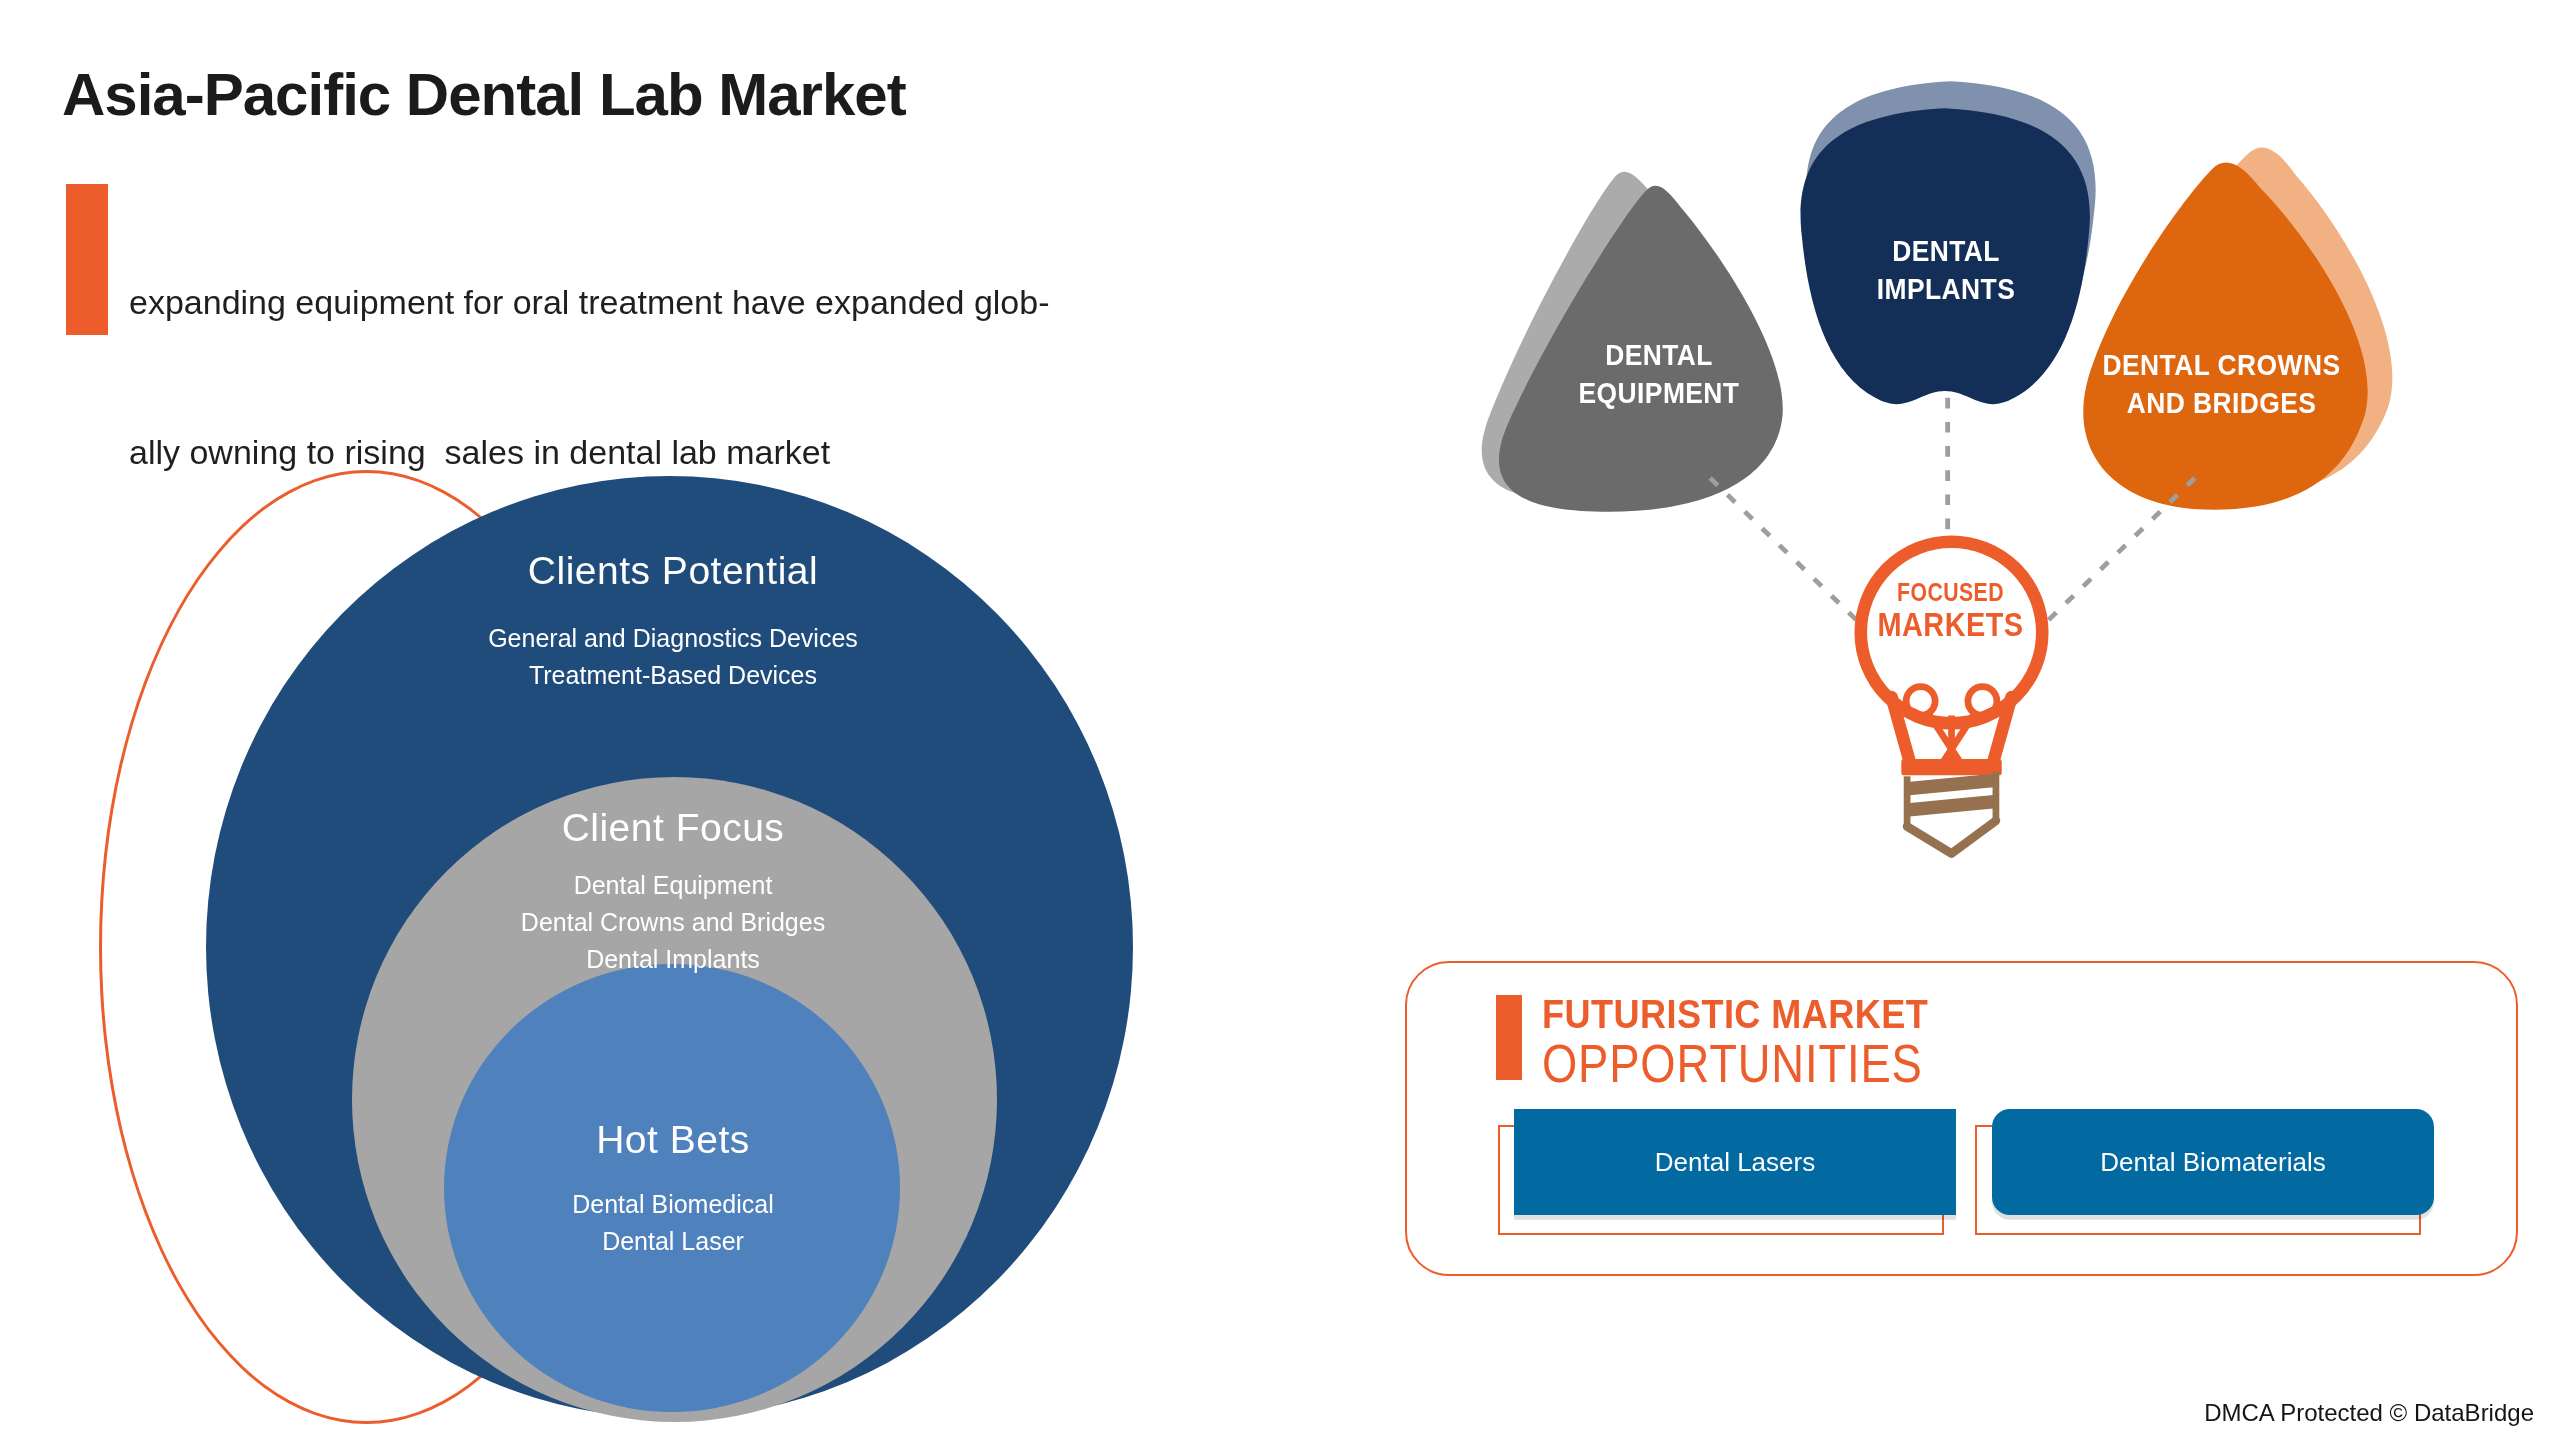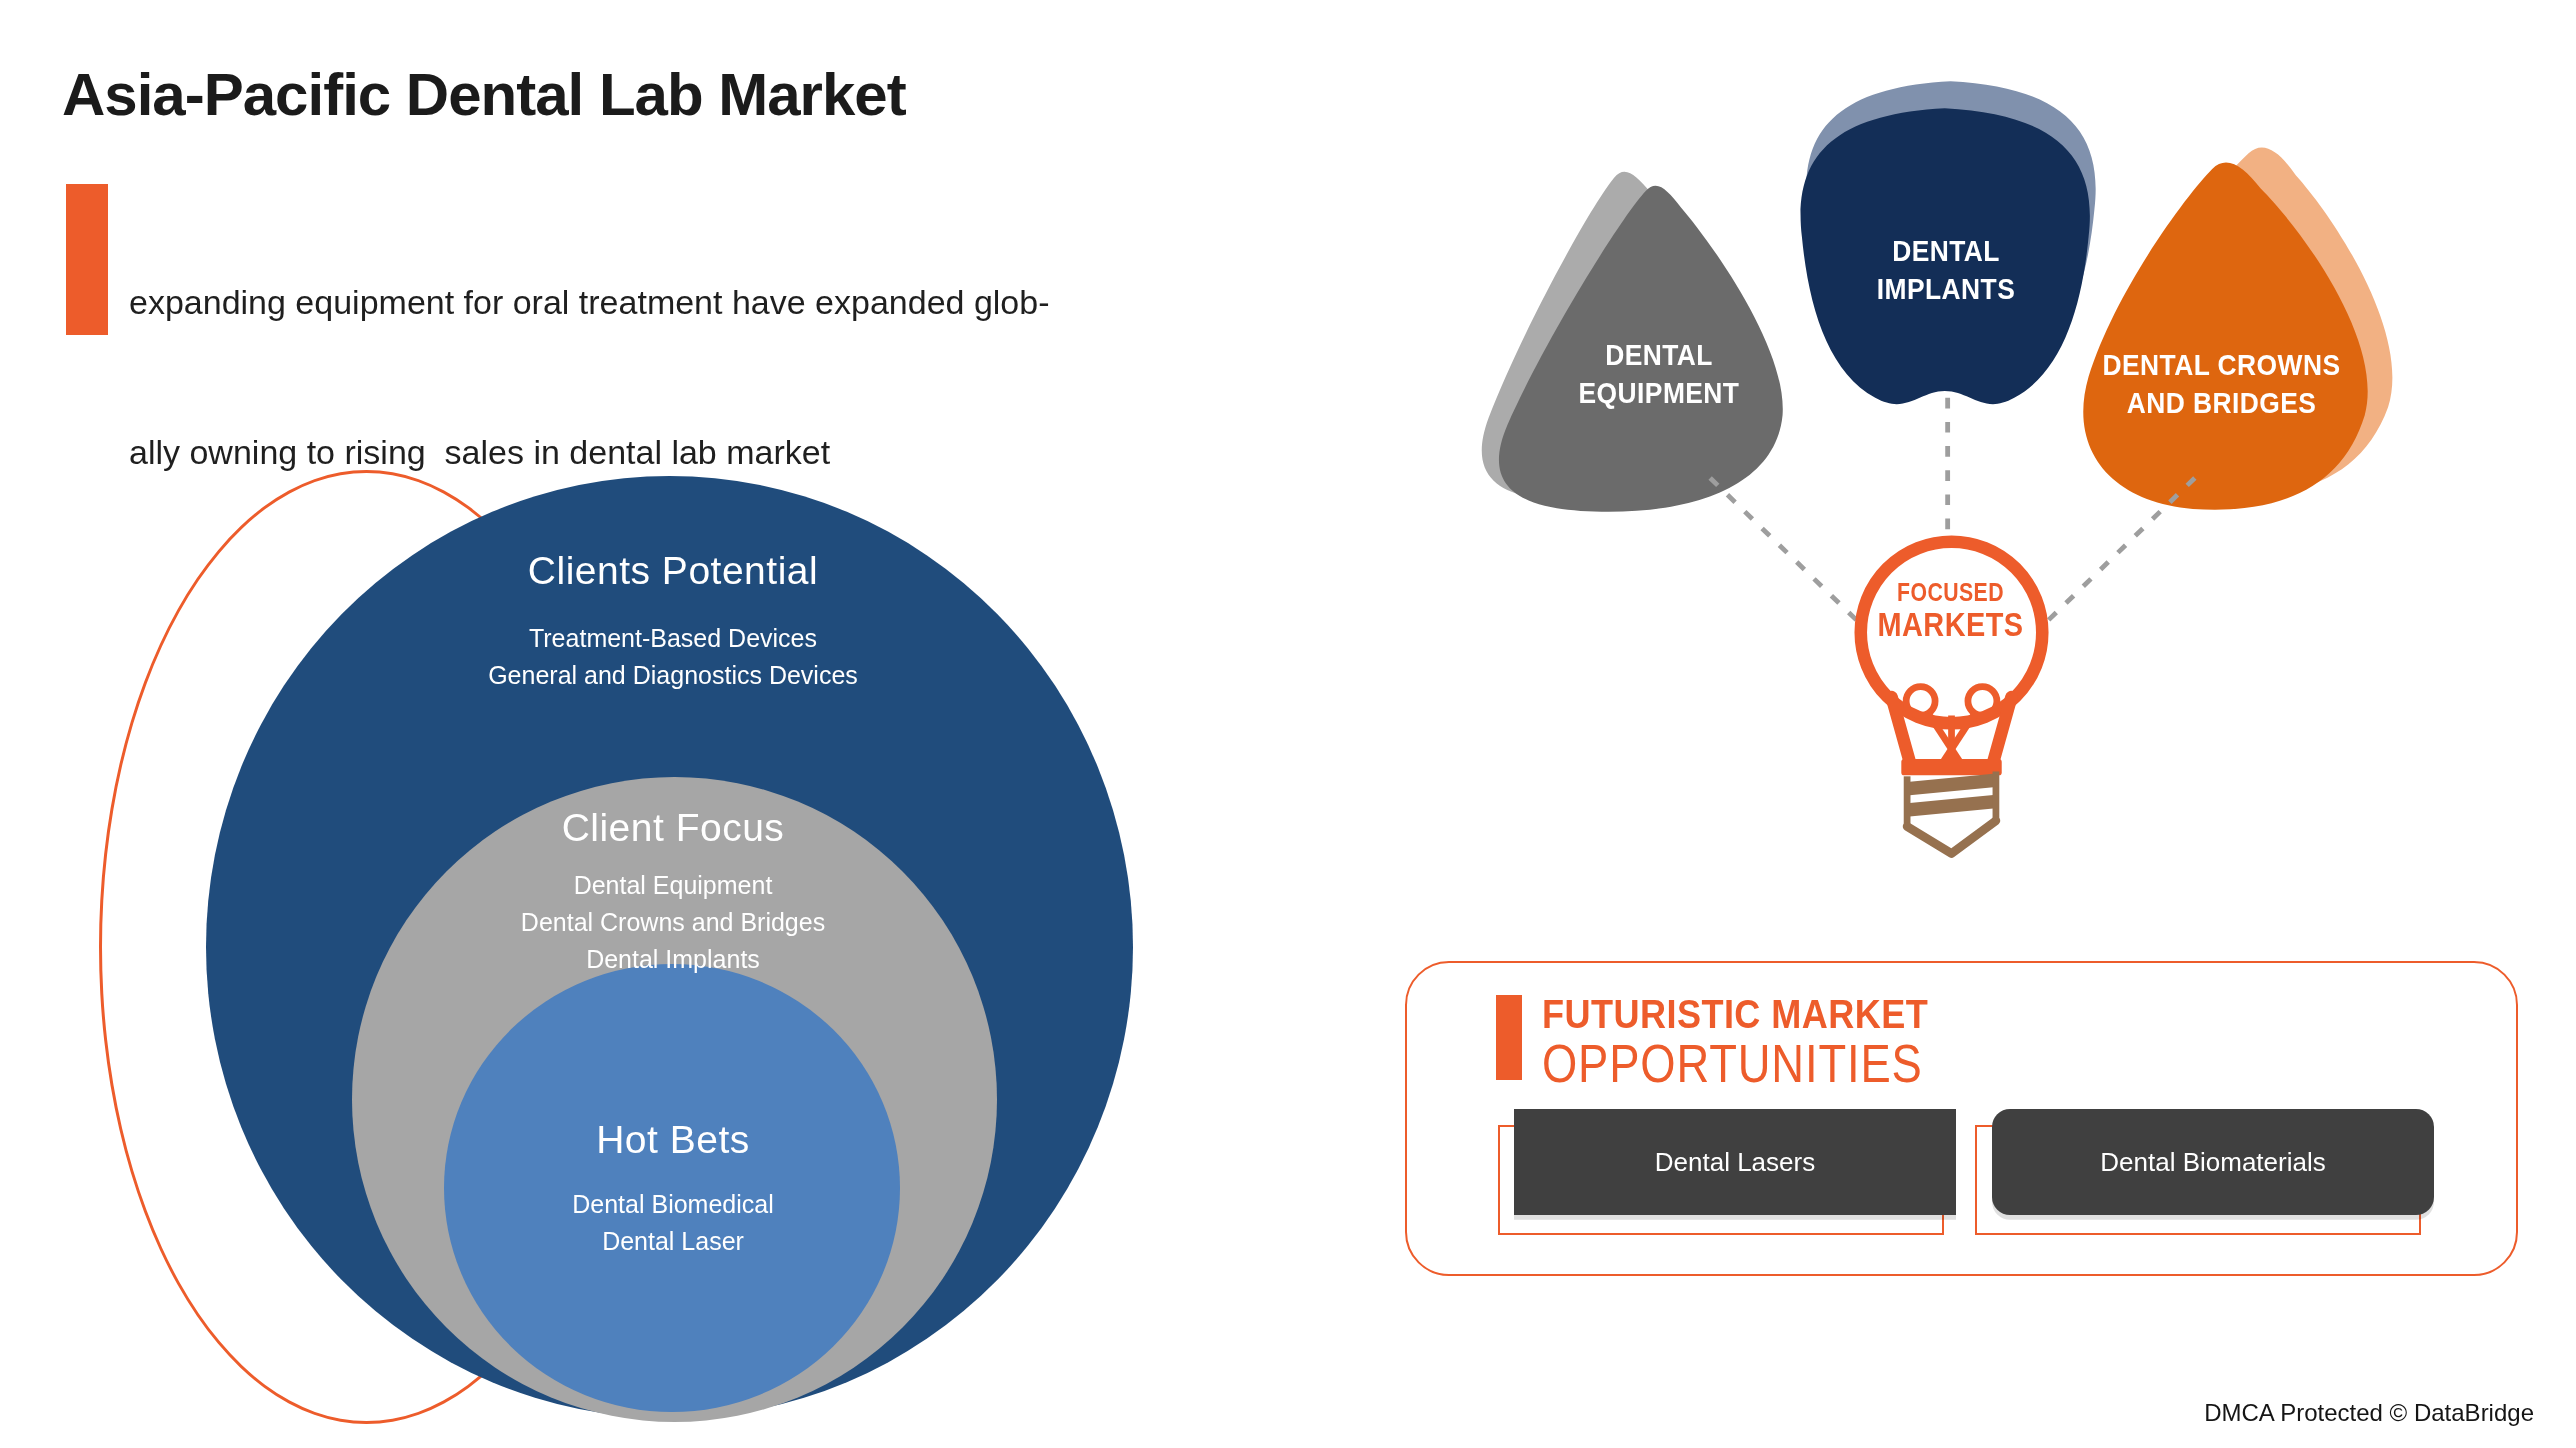--- a/index.html
+++ b/index.html
@@ -46,21 +46,21 @@
   .opps-box{position:absolute;left:1405px;top:961px;width:1109px;height:311px;
             border:2.9px solid #ED5C2B;border-radius:44px;background:#ffffff;}
   .opps-bar{position:absolute;left:1496px;top:995px;width:26px;height:85px;background:#ED5C2B;}
   .opps-h1{position:absolute;left:1542px;top:991px;font-size:41px;font-weight:700;color:#ED5C2B;
            transform:scaleX(0.88);transform-origin:left center;letter-spacing:0.5px;}
   .opps-h2{position:absolute;left:1542px;top:1032px;font-size:54px;font-weight:400;color:#ED5C2B;
            transform:scaleX(0.84);transform-origin:left center;letter-spacing:1px;}
   .opp-outline{position:absolute;width:442px;height:106px;border:2.9px solid #ED5C2B;background:#fff;}
   .opp-outline.o1{left:1498px;top:1125px;}
   .opp-outline.o2{left:1975px;top:1125px;}
-  .opp-btn{position:absolute;width:442px;height:106px;background:#404040;color:#ffffff;
+  .opp-btn{position:absolute;width:442px;height:106px;background:#0369a1;color:#ffffff;
            font-size:26px;display:flex;align-items:center;justify-content:center;
            box-shadow:0 4.8px 0 rgba(0,0,0,0.12);}
   .opp-btn.b1{left:1514px;top:1109px;}
   .opp-btn.b2{left:1992px;top:1109px;border-radius:18px;}
 
   
   .dmca{position:absolute;right:42px;top:1399px;font-size:24px;color:#151515;}
 </style>
 </head>
 <body>
@@ -75,22 +75,22 @@
   </div>
 
   <div>
     <div class="oval-outline"></div>
     <div class="circle outer"></div>
     <div class="circle middle"></div>
     <div class="circle inner"></div>
 
     <div class="venn-text venn-title vt-outer">Clients Potential</div>
     <div class="venn-text venn-item vi-outer">
+      <div>General and Diagnostics Devices</div>
       <div>Treatment-Based Devices</div>
-      <div>General and Diagnostics Devices</div>
     </div>
 
     <div class="venn-text venn-title vt-middle">Client Focus</div>
     <div class="venn-text venn-item vi-middle">
       <div>Dental Equipment</div>
       <div>Dental Crowns and Bridges</div>
       <div>Dental Implants</div>
     </div>
 
     <div class="venn-text venn-title vt-inner">Hot Bets</div>

